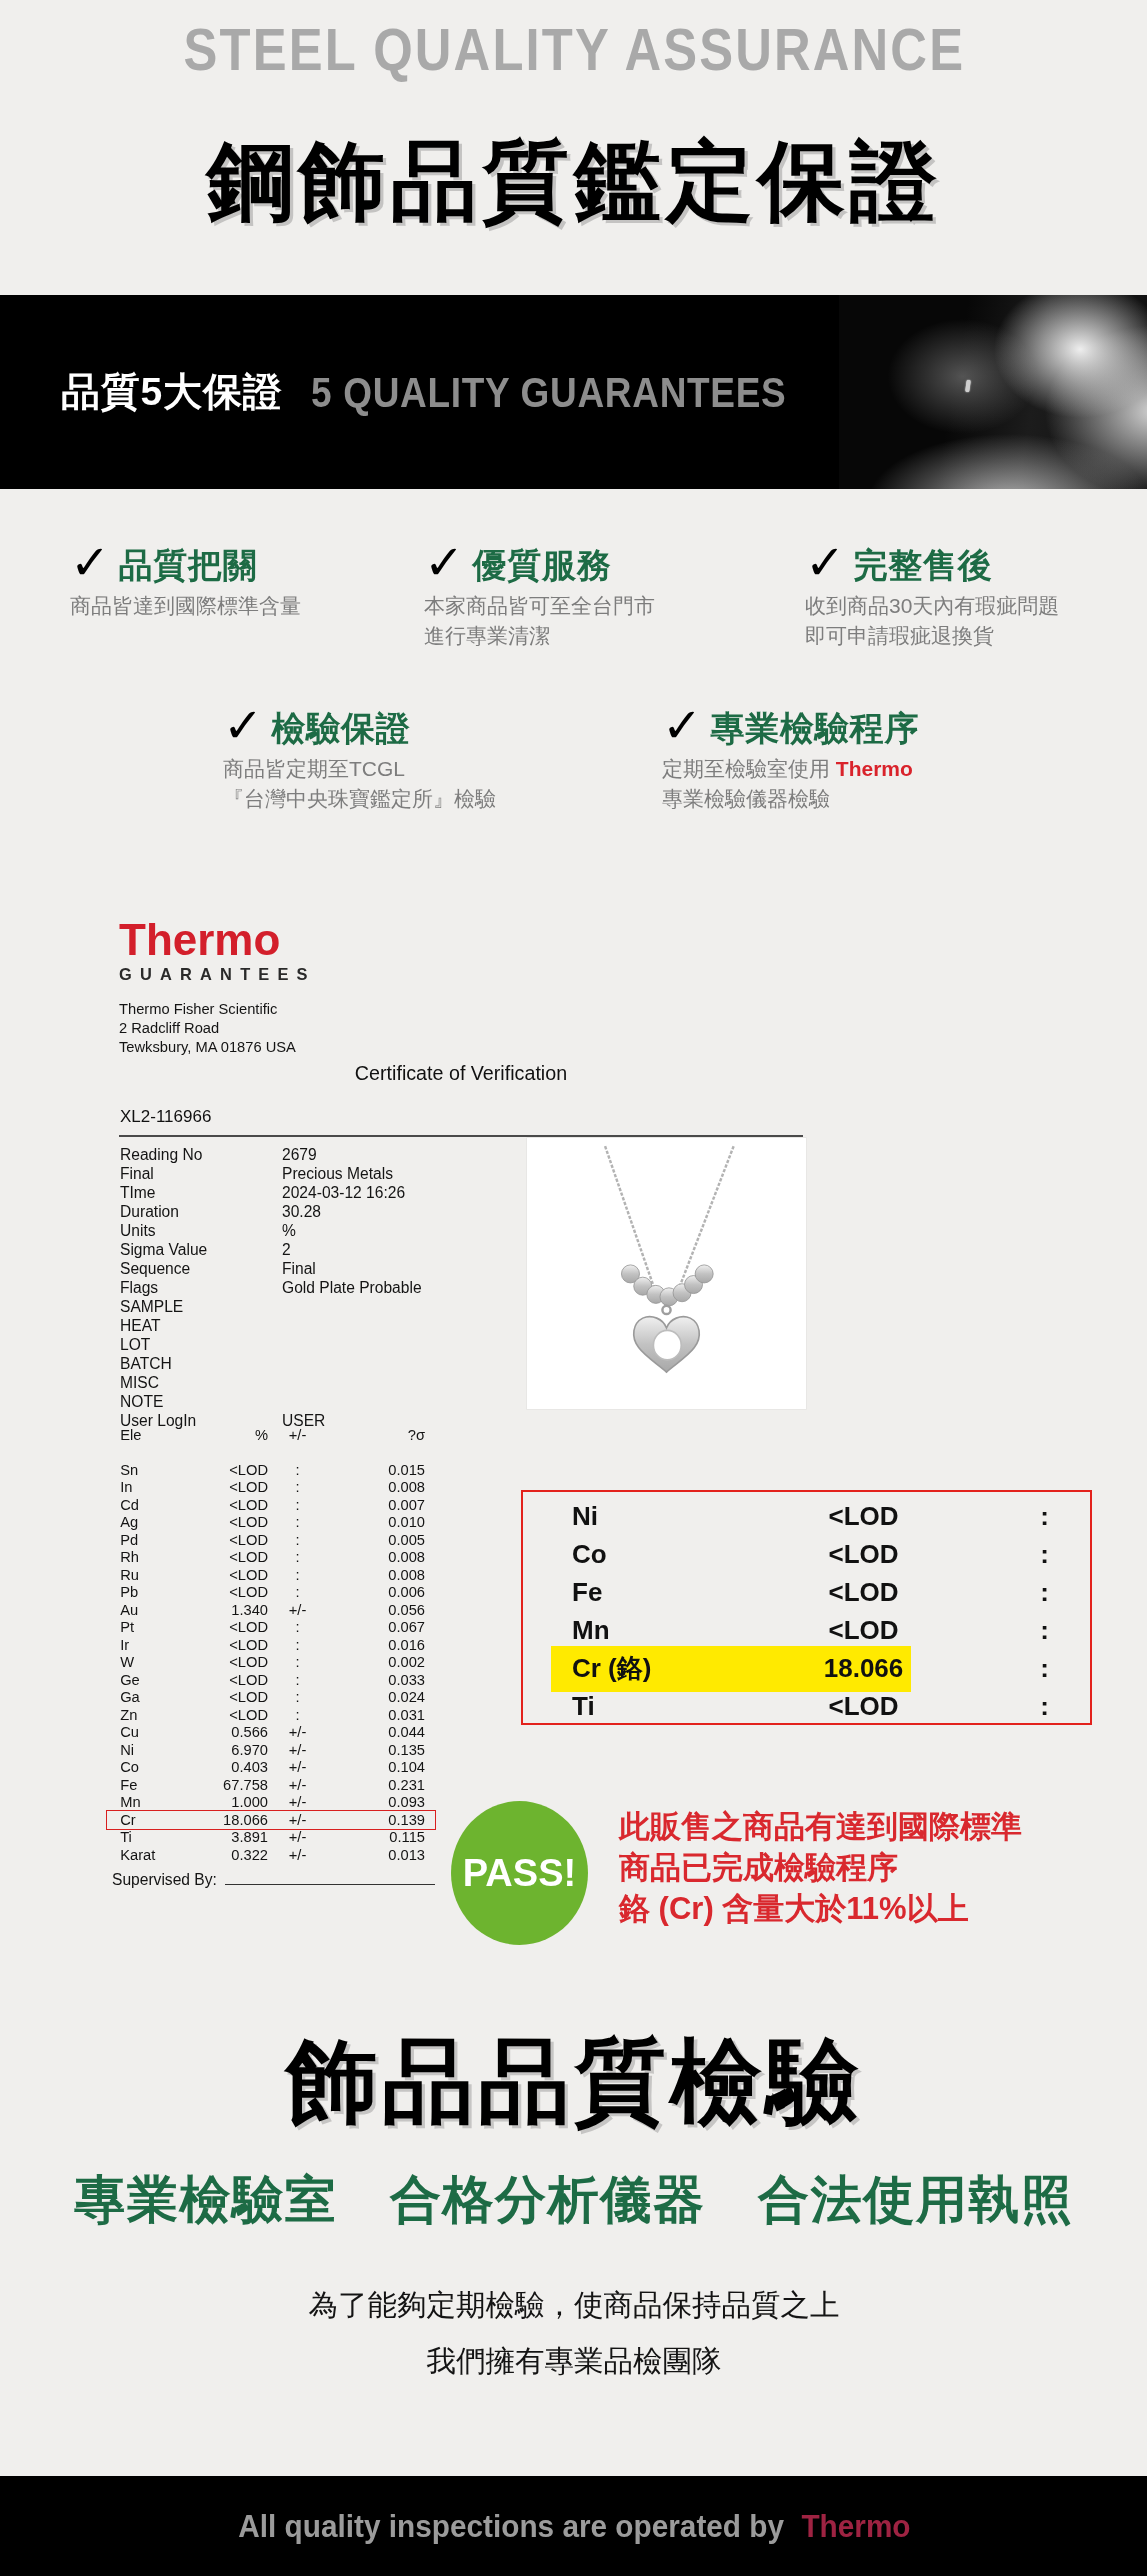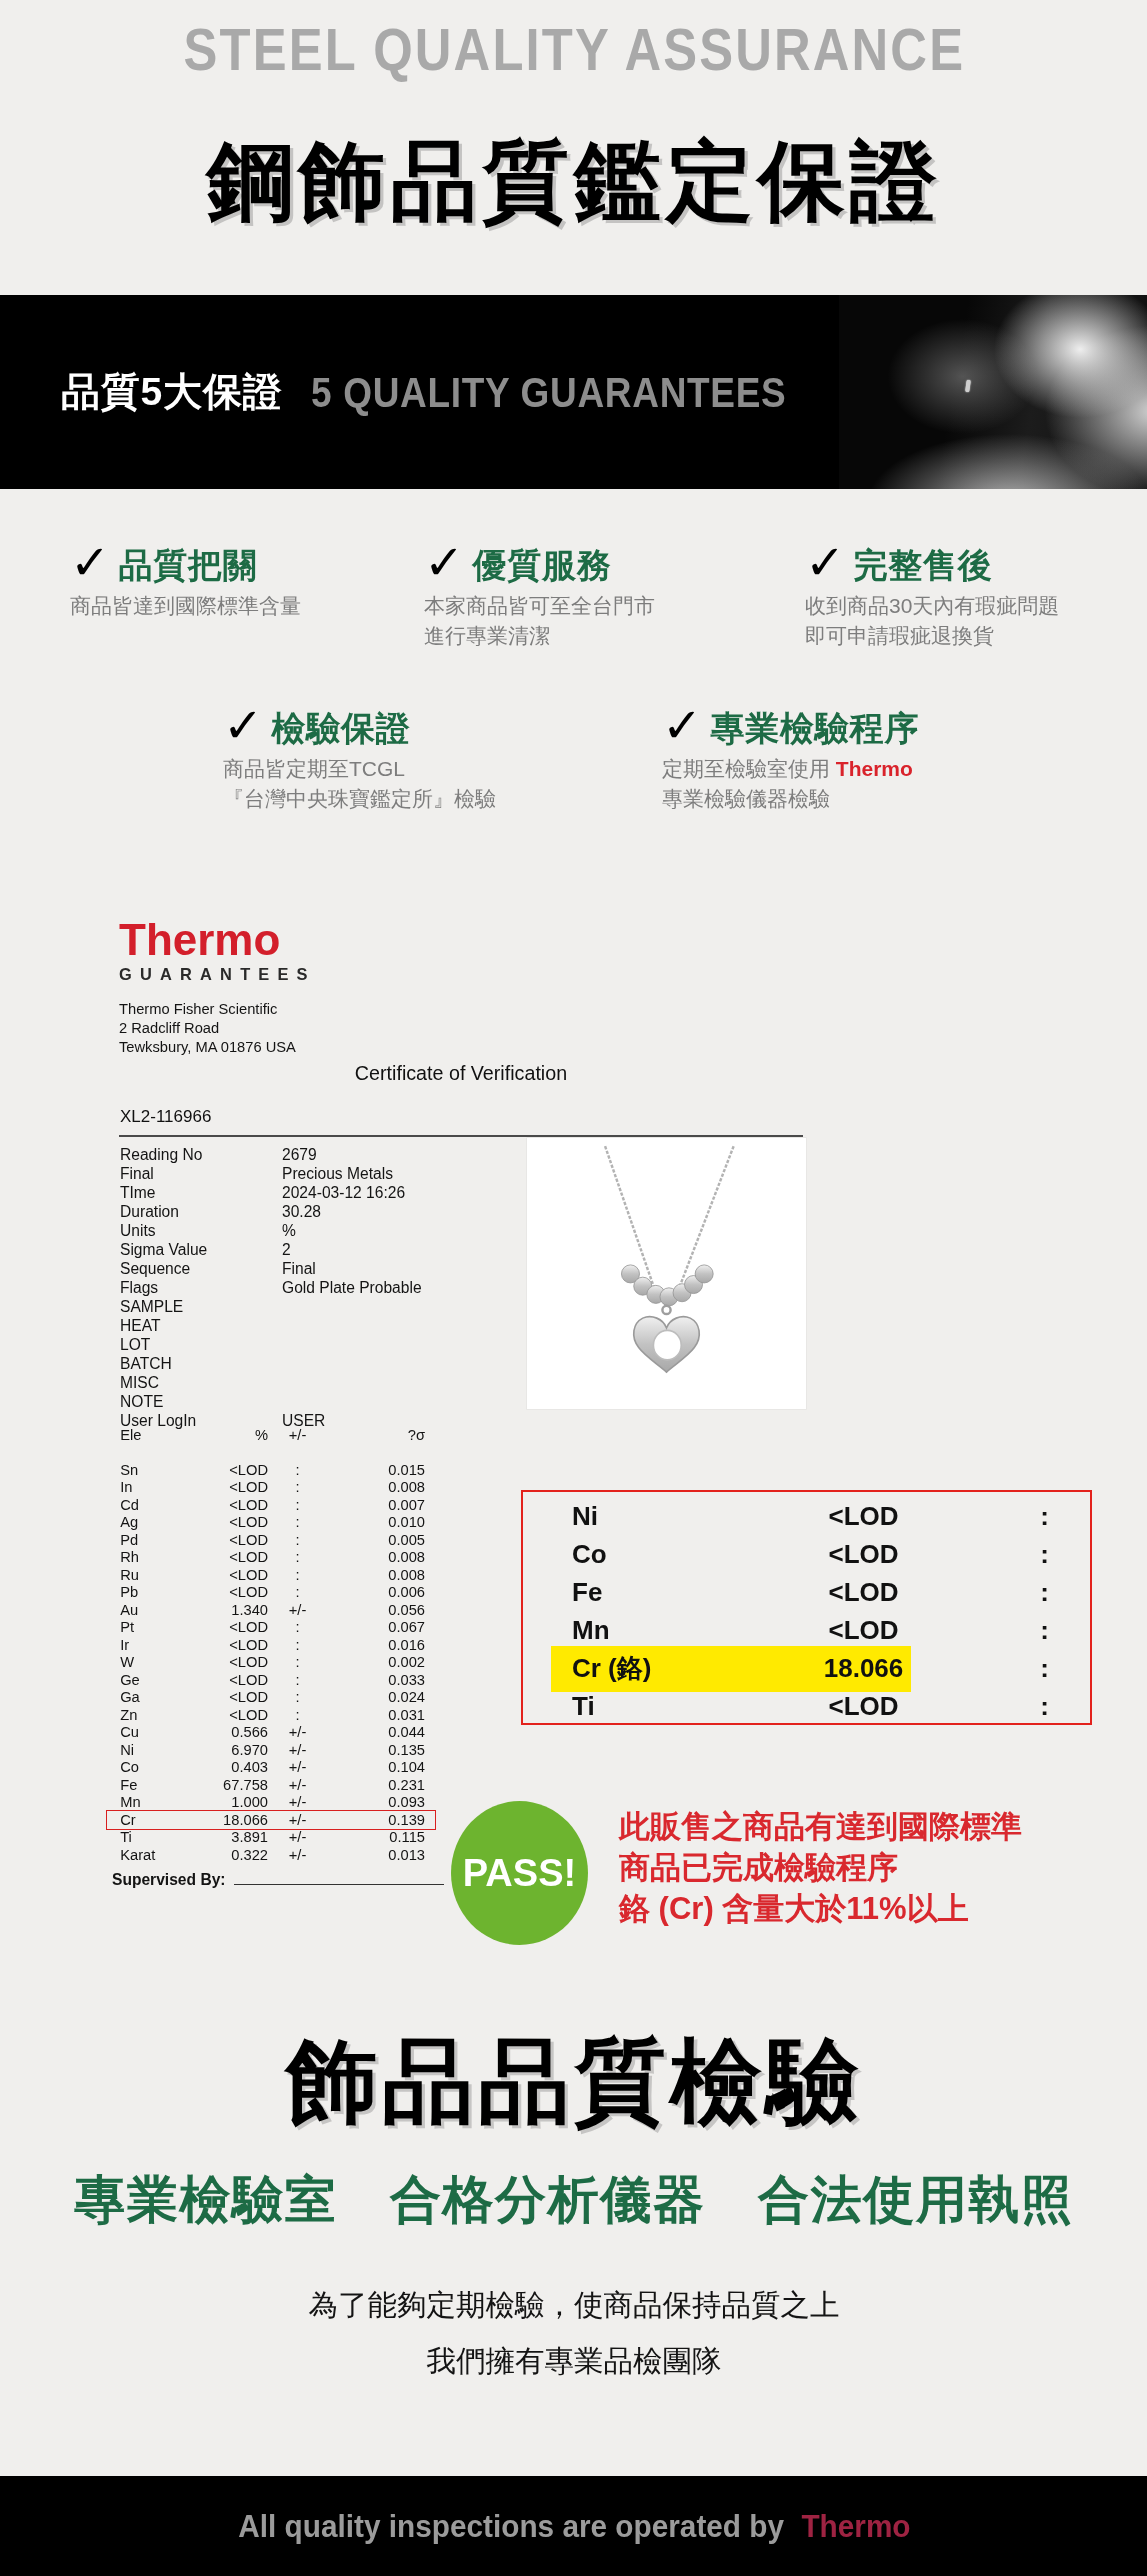--- a/index.html
+++ b/index.html
@@ -65,21 +65,21 @@
   
   .results { position:absolute; left:112px; top:1427px; font-size:14.7px; color:#141414; width:321px; }
   .rrow { display:flex; position:relative; line-height:17.5px; }
   .rrow.header { margin-bottom:17px; }
   .col-ele { width:54px; padding-left:8.2px; }
   .col-pct { width:102px; text-align:right; }
   .col-pm  { width:59px;  text-align:center; }
   .col-sig { width:98px; text-align:right; }
   .rrow.redbox::after { content:''; position:absolute; left:-5.7px; right:-2.5px; top:-1.6px; bottom:-0.8px;
     border:1.6px solid #d81f1f; }
-  .supervised { position:absolute; left:112px; top:1871px; font-size:15.6px; color:#141414;font-weight:bold; }
+  .supervised { position:absolute; left:112px; top:1871px; font-size:15.6px; color:#141414; }
   .sup-line { display:inline-block; width:210px; border-bottom:1.6px solid #333; height:11.5px; margin-left:8.2px; }
 
   
   .summary { position:absolute; left:521px; top:1490px; width:571px; height:235px;
     border:2.5px solid #e3221c; padding-top:5.7px; }
   .srow { position:relative; display:flex; align-items:center; height:38px;
     font-size:26px; font-weight:700; color:#111; }
   .srow span { position:relative; z-index:1; }
   .sname  { flex:0 0 238px; padding-left:49px; white-space:nowrap; }
   .sval   { flex:0 0 205px; text-align:center; }

